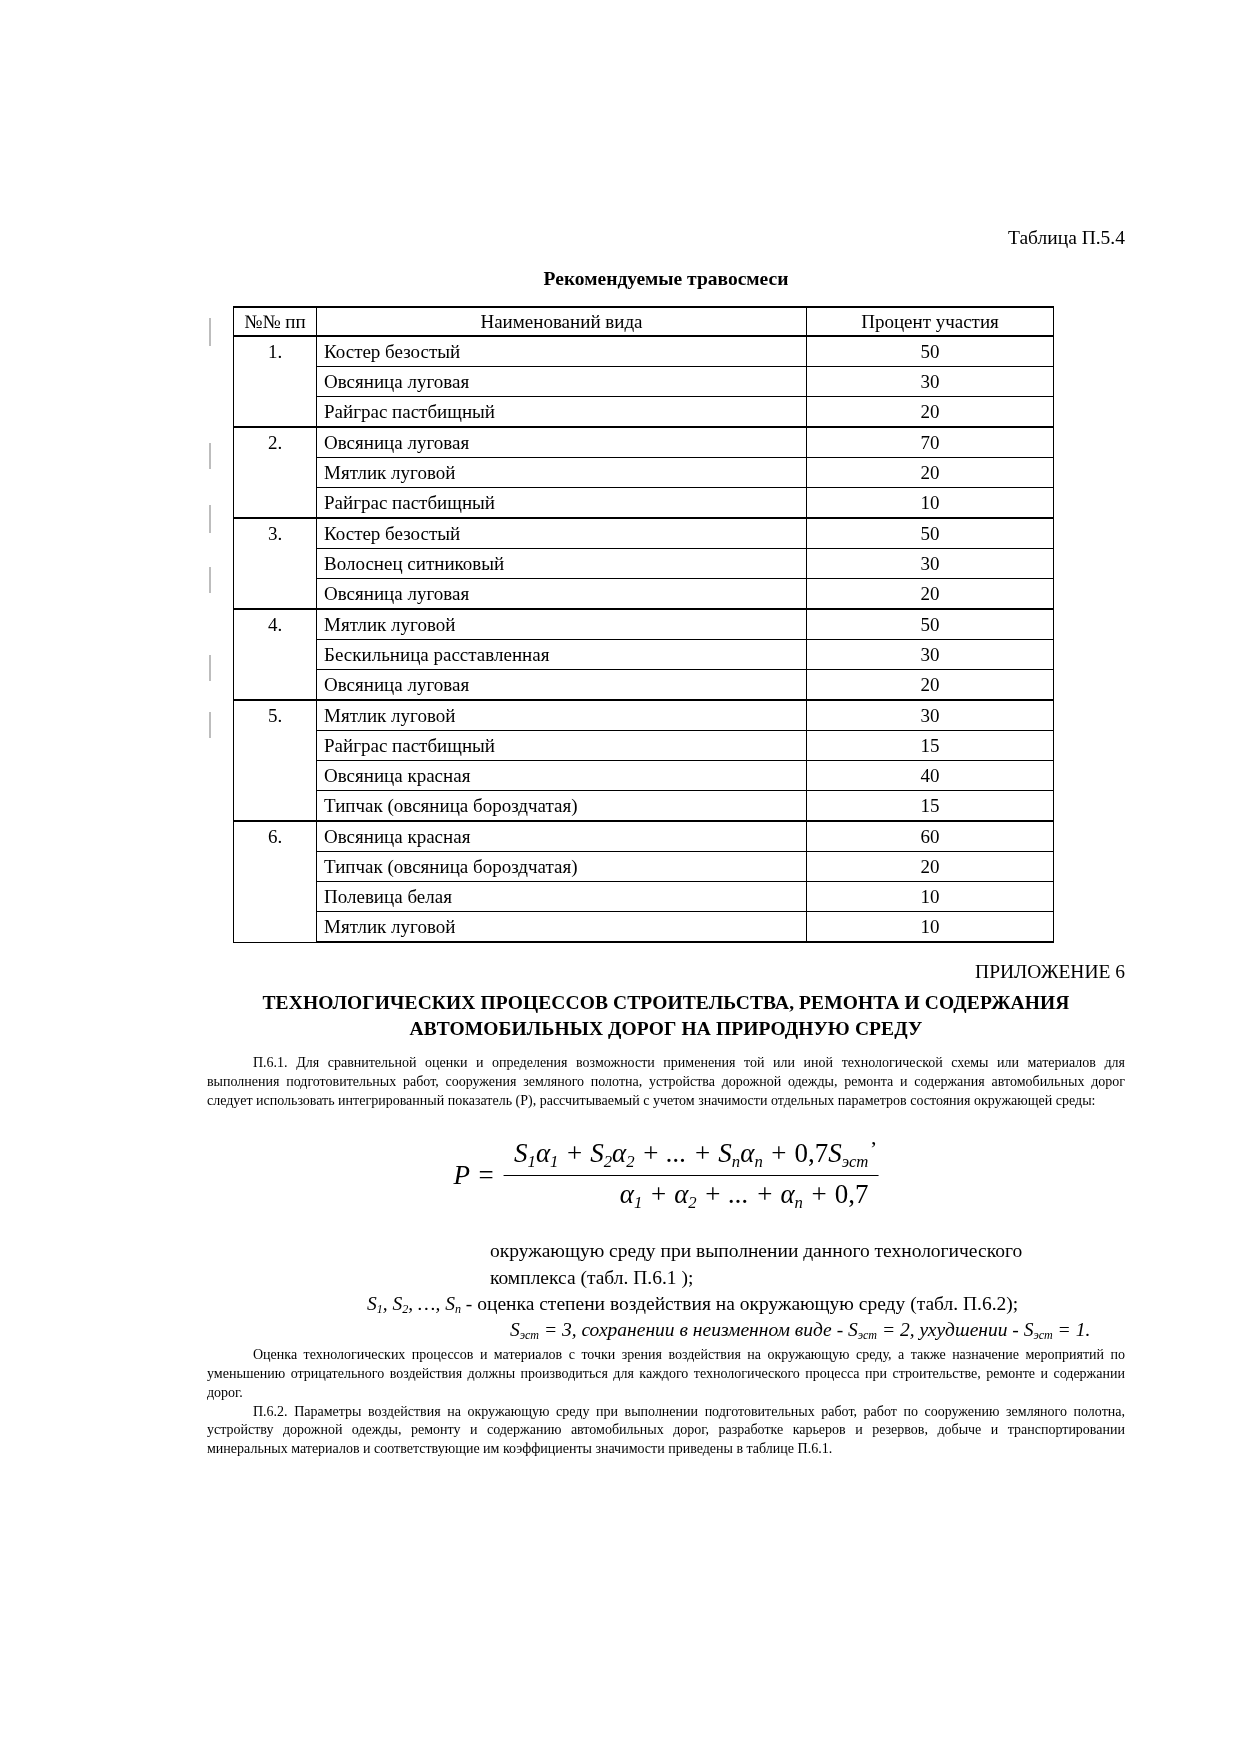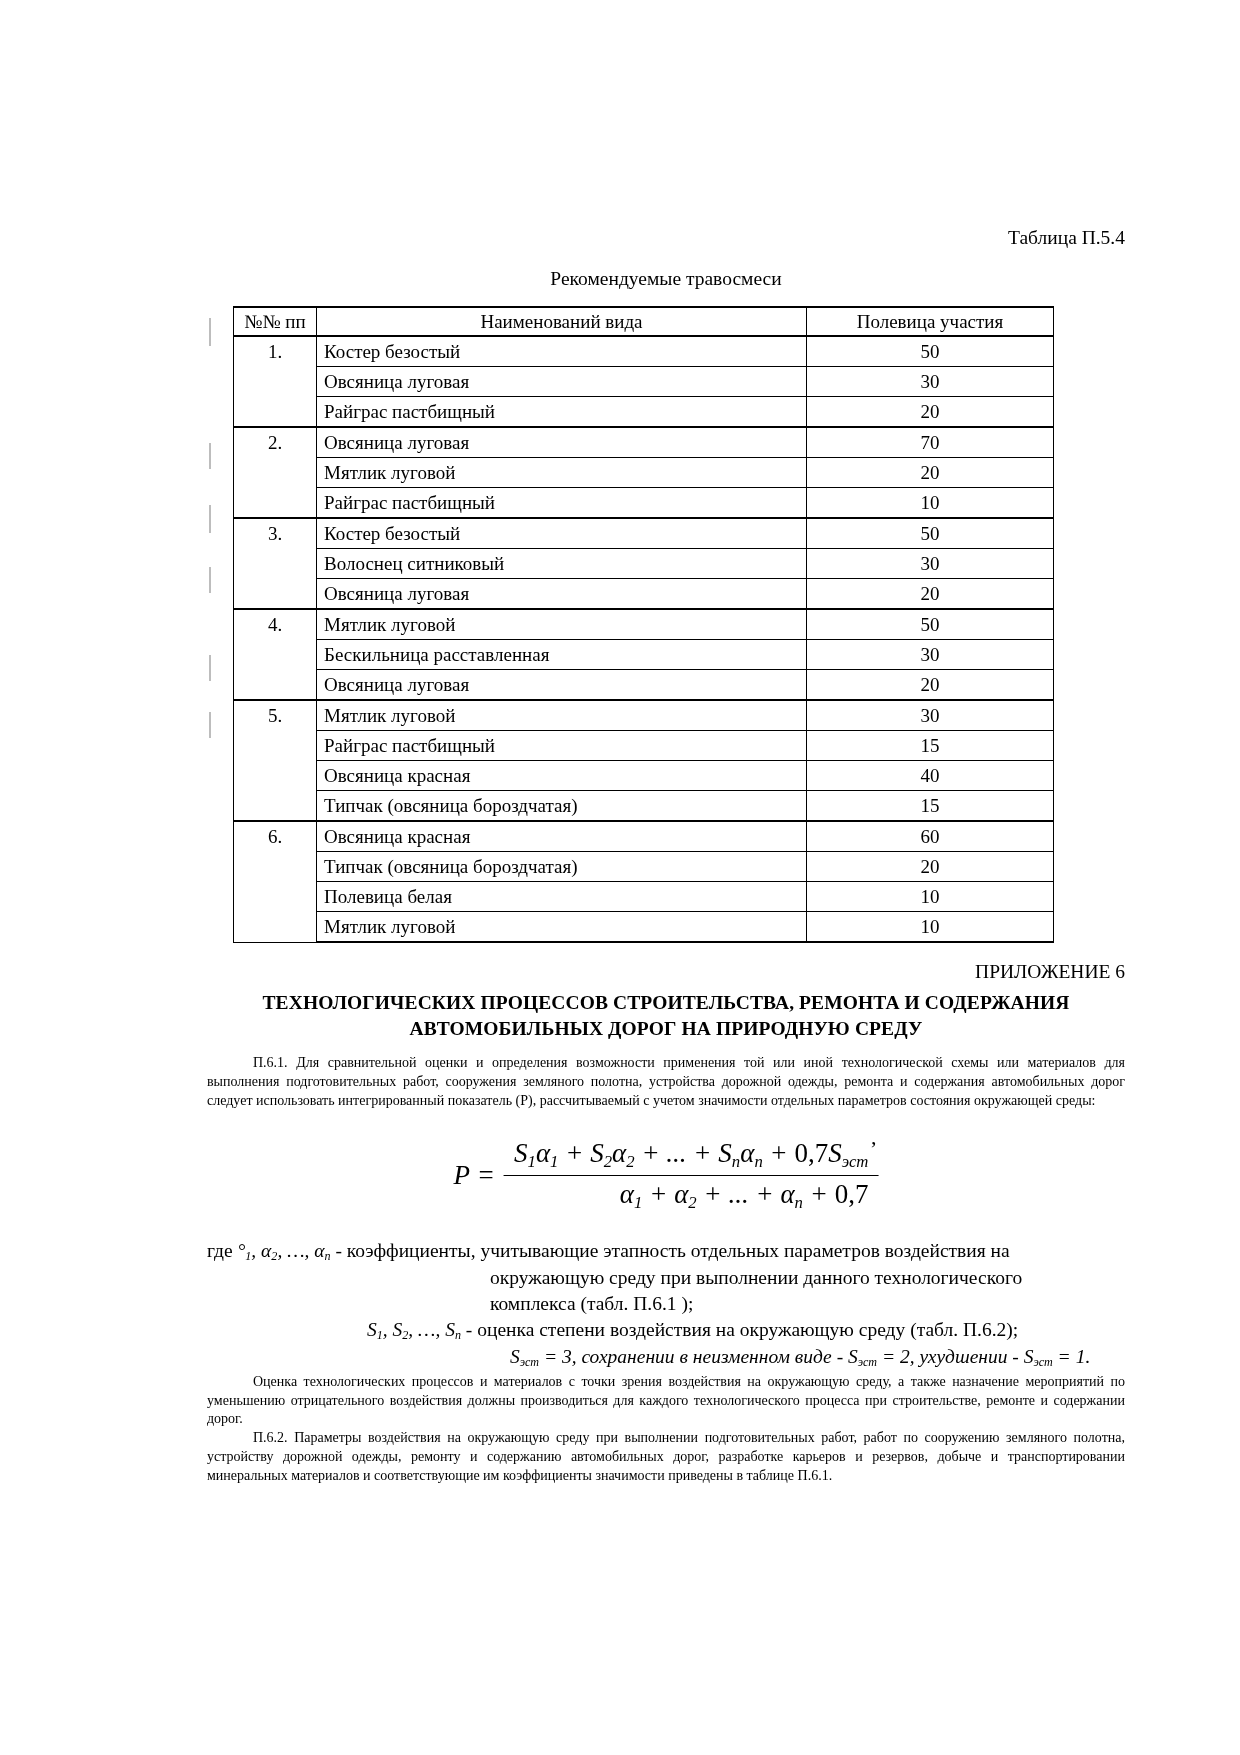--- a/index.html
+++ b/index.html
@@ -30,21 +30,21 @@
   }
 
   
   .right-label {
     text-align: right;
     font-size: 19.5px;
     line-height: 1.25;
   }
   .center-bold {
     text-align: center;
-    font-weight: normal;
+    font-weight: bold;
     font-size: 19.5px;
   }
 
   
   .tbl-wrap {
     margin-left: 26px;
     width: 820px;
   }
   table.grass {
     border-collapse: collapse;
@@ -209,21 +209,21 @@
       <table class="grass">
         <colgroup>
           <col class="c1">
             <col class="c2">
             <col class="c3">
         </colgroup>
         <thead>
           <tr>
             <th>№№ пп</th>
             <th>Наименований вида</th>
-            <th>Полевица участия</th>
+            <th>Процент участия</th>
           </tr>
         </thead>
         <tbody id="tbody">
             <tr class="group-start">
               <td class="num" rowspan="3">
                 <div class="line">1.</div>
               </td>
               <td class="names">
                 <div class="line">Костер безостый</div>
               </td>
@@ -418,24 +418,20 @@
       <div class="formula">
         <span class="lhs">P&nbsp;=</span>
         <span class="frac">
           <span class="numer">S<span class="sb">1</span>α<span class="sb">1</span> + S<span class="sb">2</span>α<span class="sb">2</span> + ... + S<span class="sb">n</span>α<span class="sb">n</span> + <span class="upr">0,7</span>S<span class="sb">эст</span></span>
           <span class="denom">α<span class="sb">1</span> + α<span class="sb">2</span> + ... + α<span class="sb">n</span> + <span class="upr">0,7</span></span>
         </span>
       </div>
     </div>
 
     <div class="where">
-      <div class="row ind1">
-        <span>где</span>
-        <span class="it">°<sub>1</sub>, α<sub>2</sub>, …, α<sub>n</sub></span><span> - коэффициенты, учитывающие этапность отдельных параметров воздействия на</span>
-      </div>
       <div class="row ind-hang">окружающую среду при выполнении данного технологического</div>
       <div class="row ind-hang">комплекса (табл. П.6.1 );</div>
       <div class="row ind-s">
         <span class="it">S<sub>1</sub>, S<sub>2</sub>, …, S<sub>n</sub></span><span> - оценка степени воздействия на окружающую среду (табл. П.6.2);</span>
       </div>
       <div class="row" style="padding-left:303px;">
         <span class="it">S<sub>эст</sub> = 3, сохранении в неизменном виде - S<sub>эст</sub> = 2, ухудшении - S<sub>эст</sub> = 1.</span>
       </div>
     </div>
 

